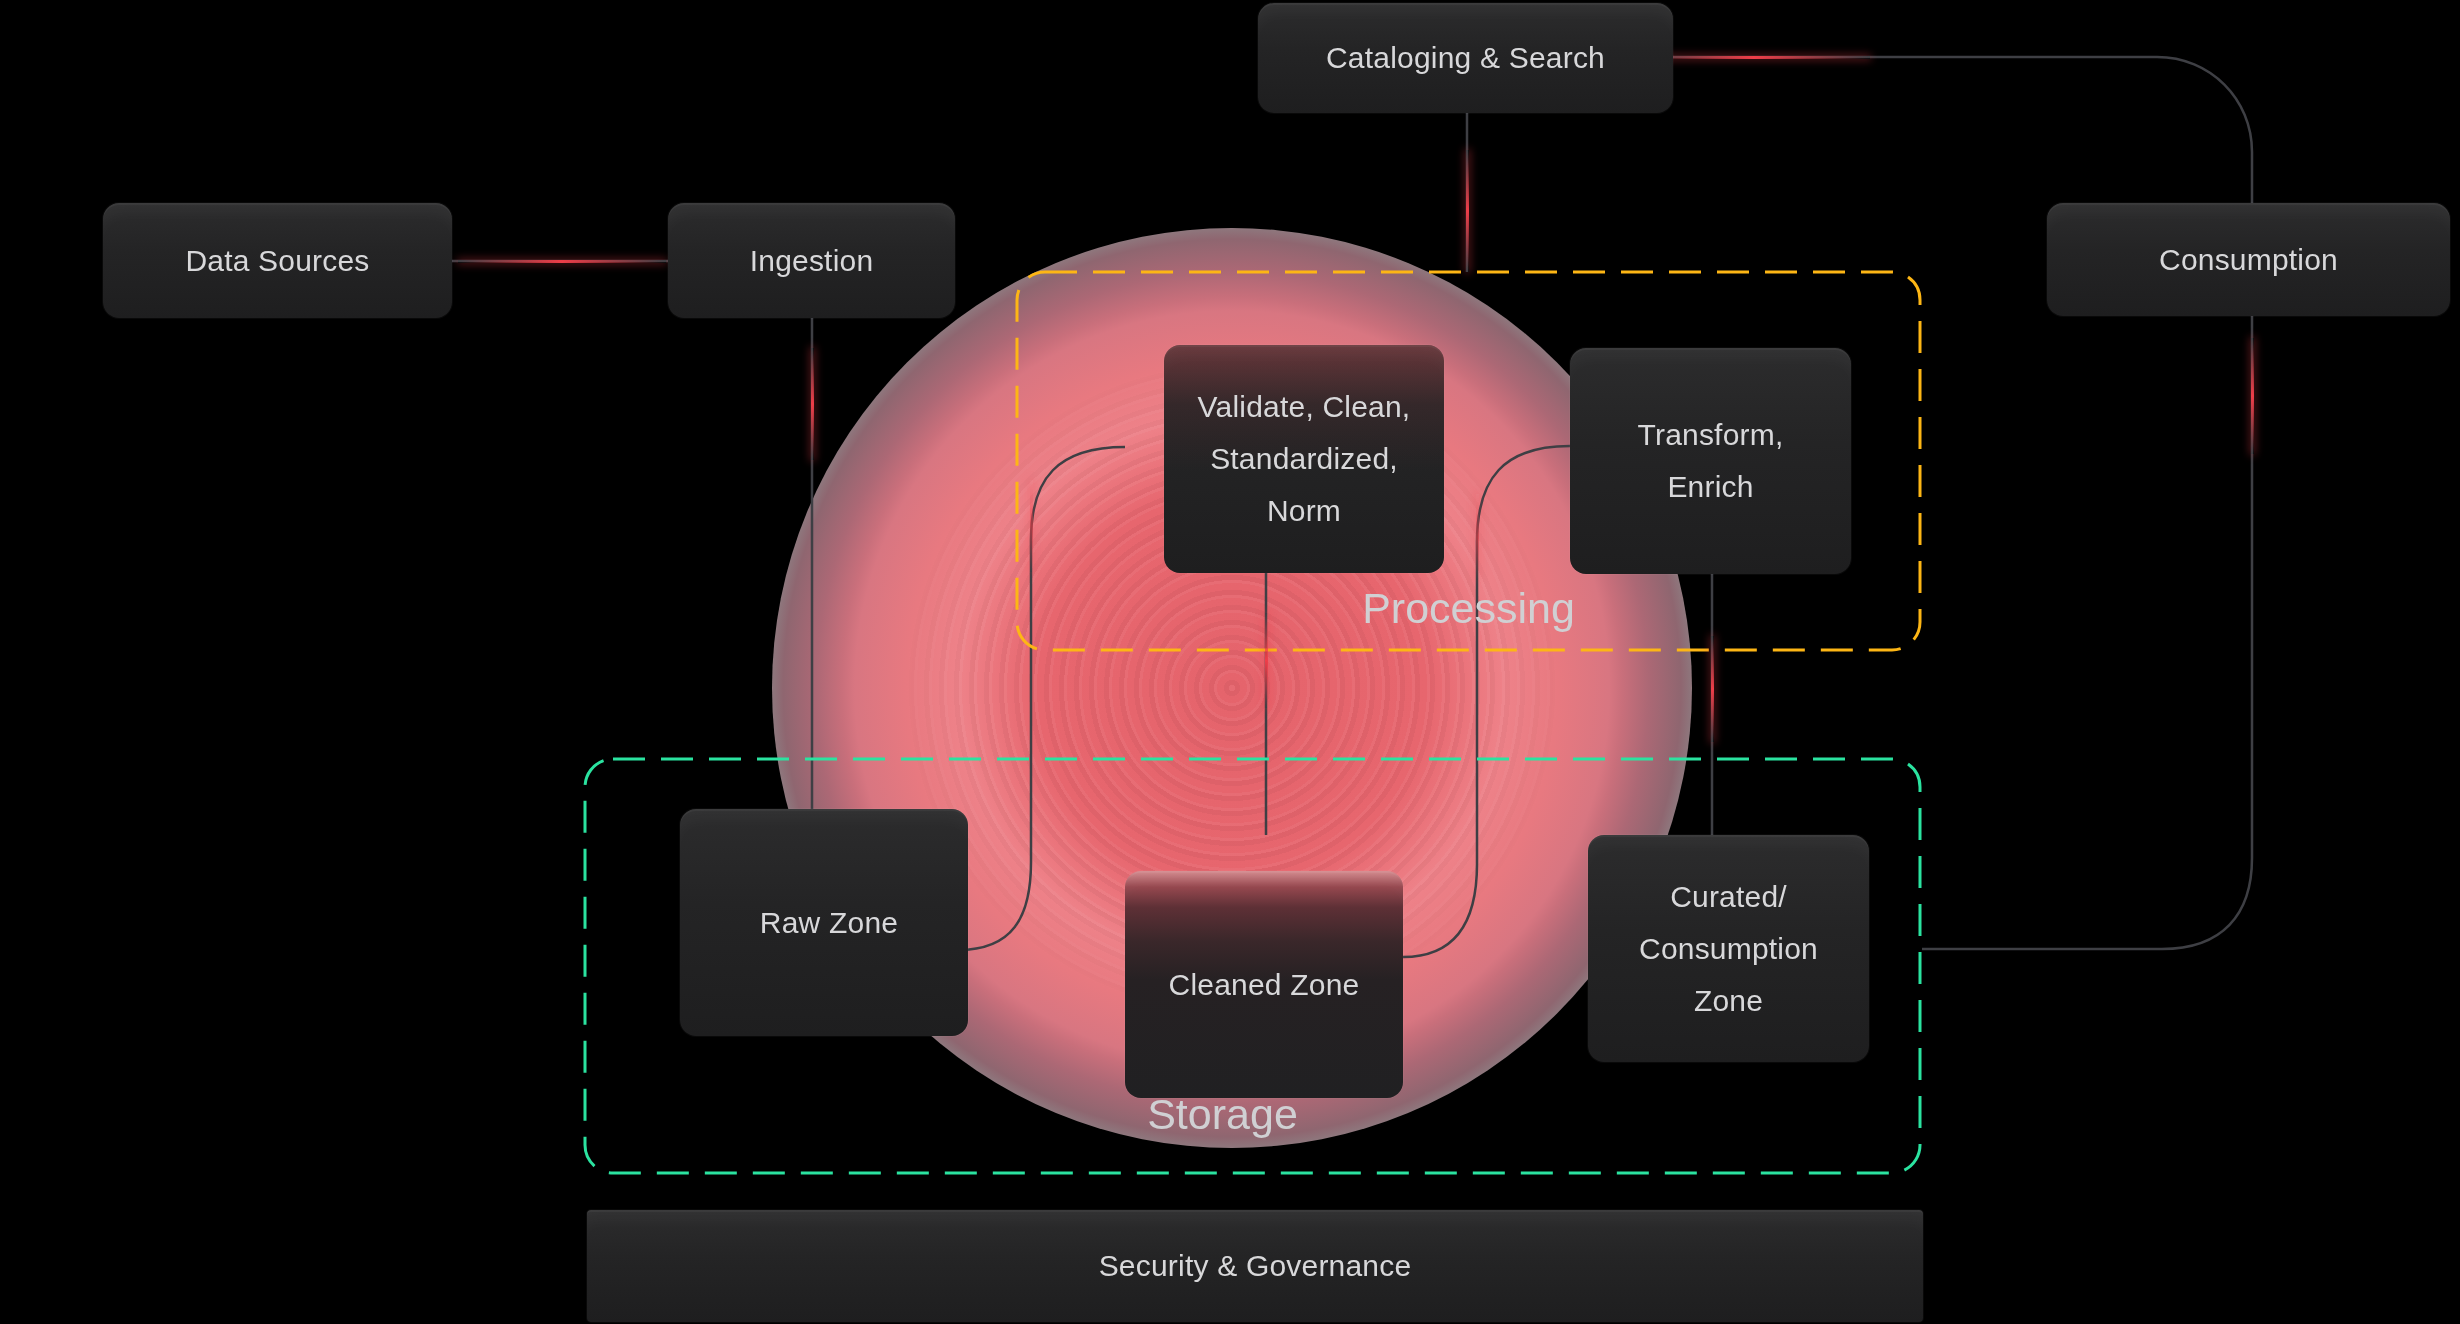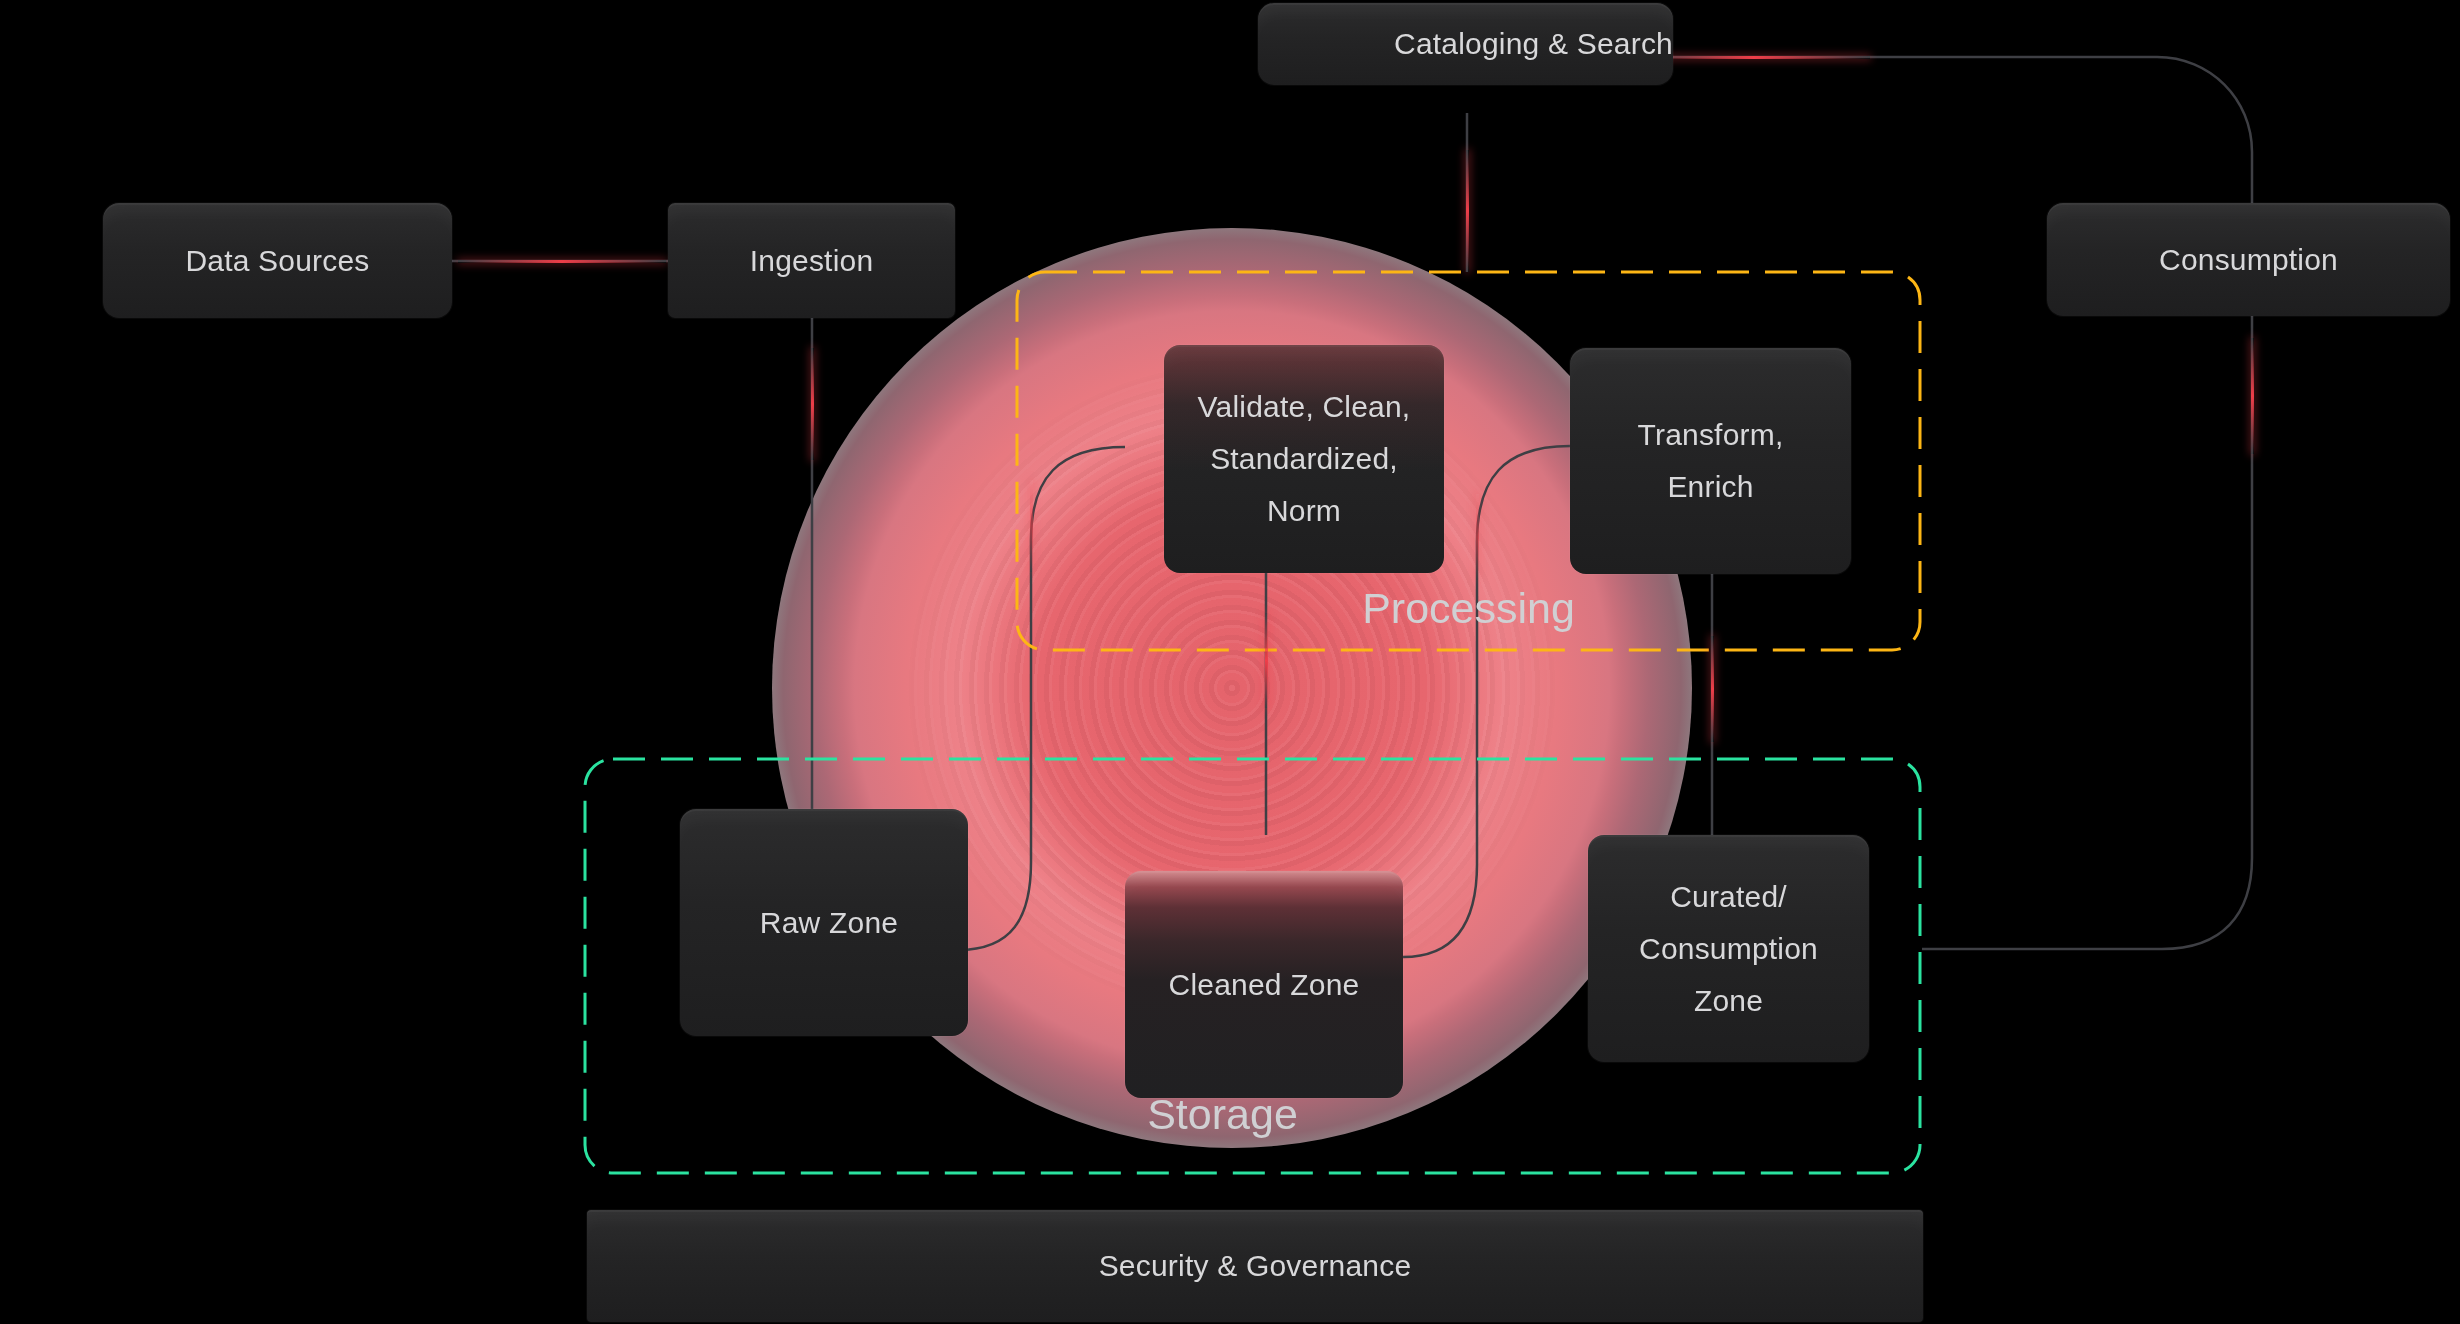--- a/index.html
+++ b/index.html
@@ -79,25 +79,25 @@
   <div class="sig v faint" style="left:1029.5px;top:480px;height:92px;"></div>
   <div class="sig v" style="left:1264.5px;top:613px;height:95px;"></div>
   <div class="sig v faint" style="left:1475.5px;top:494px;height:86px;"></div>
   <div class="sig v" style="left:1710.5px;top:636px;height:106px;"></div>
   <div class="sig v" style="left:2250.5px;top:338px;height:116px;"></div>
 
   <div class="node" style="left:103px;top:203px;width:349px;height:115px;">
     <span>Data Sources</span>
   </div>
 
-  <div class="node" style="left:668px;top:203px;width:287px;height:115px;border-radius:7px;">
+  <div class="node" style="left:668px;top:203px;width:287px;height:115px;">
     <span>Ingestion</span>
   </div>
 
-  <div class="node" style="left:1258px;top:3px;width:415px;height:82px;justify-content:flex-end;">
+  <div class="node" style="left:1258px;top:3px;width:415px;height:110px;">
     <span>Cataloging &amp; Search</span>
   </div>
 
   <div class="node" style="left:2047px;top:203px;width:403px;height:113px;">
     <span>Consumption</span>
   </div>
 
   <div class="node validate" style="left:1164px;top:345px;width:280px;height:228px;">
     <div>
       <div>Validate, Clean,</div>

